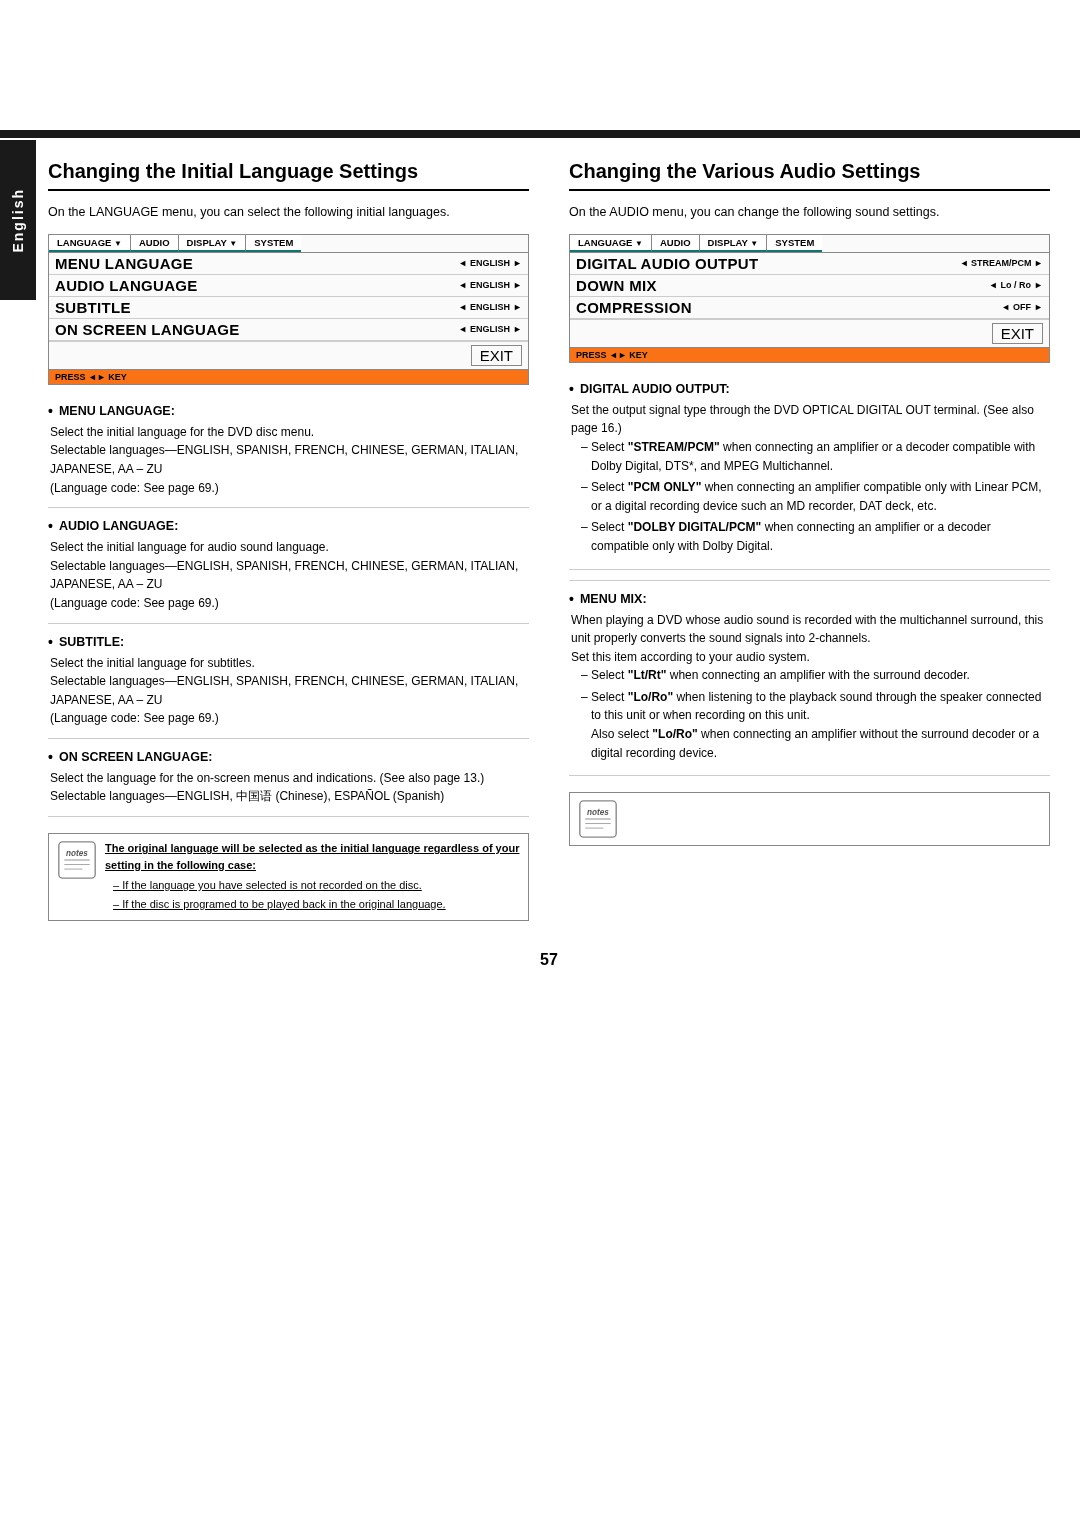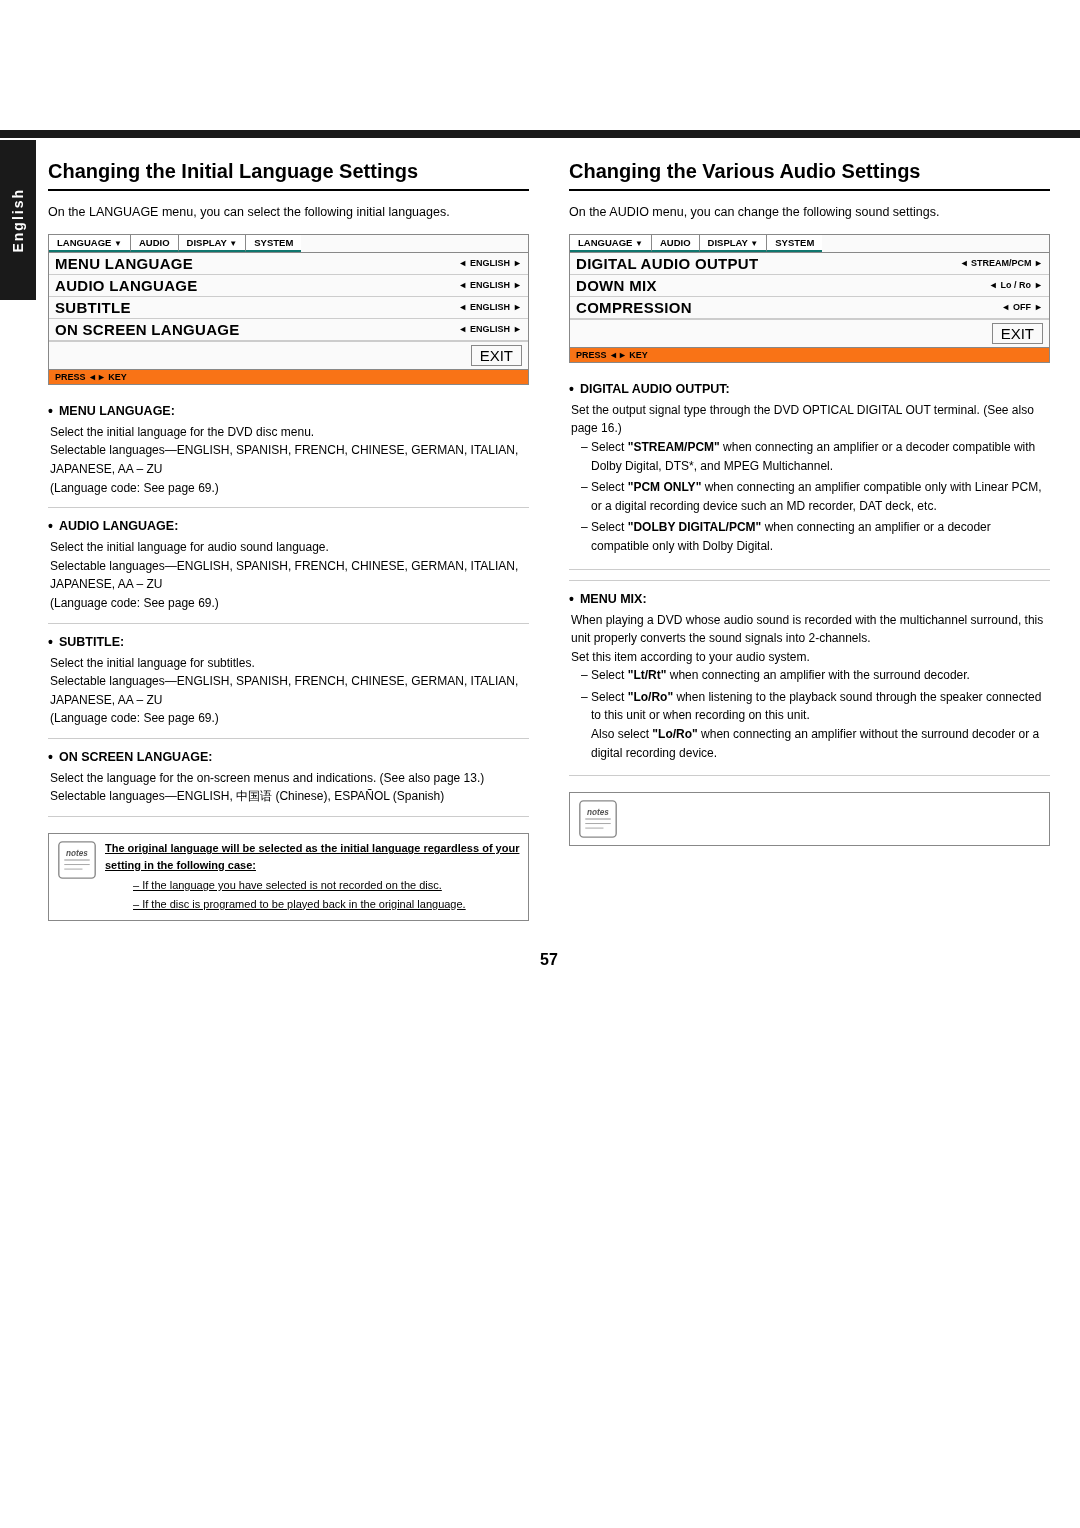--- a/index.html
+++ b/index.html
@@ -185,21 +185,21 @@
       line-height: 1.5;
       display: flex;
       gap: 8px;
       align-items: flex-start;
       text-decoration: underline;
     }
     .notes-content { flex: 1; }
     .notes-title { font-weight: bold; font-size: 11px; }
     .notes-list { margin-top: 4px; font-size: 11px; }
     .notes-list li {
-      margin-left: 28px;
+      margin-left: 8px;
       text-indent: -14px;
       padding-left: 14px;
       margin-bottom: 2px;
     }
 
     
     .notes-standalone {
       margin-top: 14px;
       font-size: 11.5px;
       line-height: 1.5;

